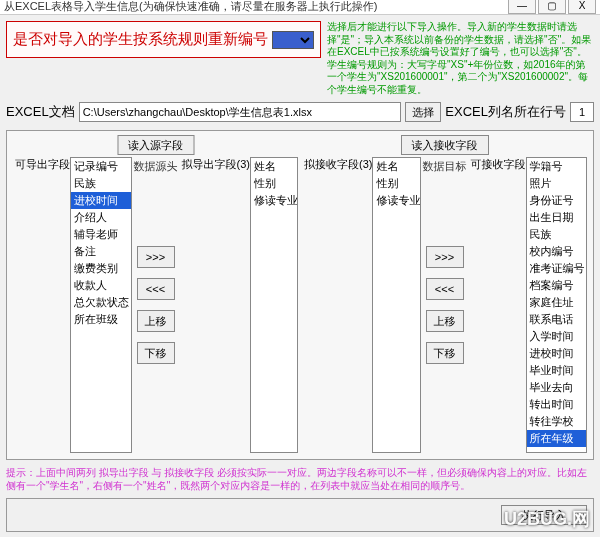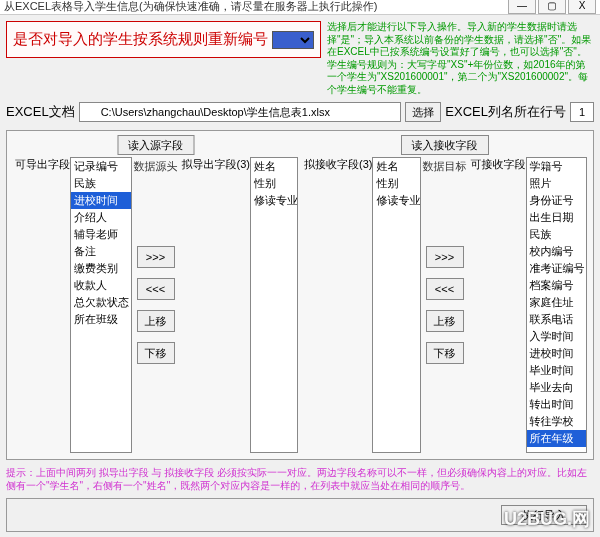--- a/index.html
+++ b/index.html
@@ -9,21 +9,21 @@
 .titlebar-btns{display:flex;gap:2px}
 .titlebar-btn{width:28px;height:18px;border:1px solid #aaa;background:#f5f5f5;display:flex;align-items:center;justify-content:center;font-size:10px}
 .content{padding:6px}
 .row1{display:flex;align-items:flex-start;gap:6px;margin-bottom:6px}
 .red-block{border:1px solid #c00;background:#fffafa;padding:8px 6px;display:flex;align-items:center;gap:4px}
 .red-text{color:#c00;font-size:15px}
 .combo{width:42px;height:18px;background:#3a5fcd;border:1px solid #555}
 .green-text{color:#090;font-size:10px;line-height:1.25;flex:1}
 .row2{display:flex;align-items:center;gap:4px;margin-bottom:8px}
 .lbl{font-size:13px}
-.path-input{flex:1;height:20px;border:1px solid #888;background:#fff;padding:0 21px;font-size:11px}
+.path-input{flex:1;height:20px;border:1px solid #888;background:#fff;padding:0 3px;font-size:11px}
 .btn{height:20px;padding:0 6px;border:1px solid #888;background:#efefef;font-size:11px;cursor:pointer}
 .num-input{width:24px;height:20px;border:1px solid #888;background:#fff;text-align:center}
 .main-panel{border:1px solid #999;background:#f7f7f7;padding:6px;height:330px;display:flex;gap:4px}
 .half{flex:1;display:flex;gap:4px;position:relative}
 .read-btn{position:absolute;top:-2px;left:50%;transform:translateX(-50%);height:20px;padding:0 10px;border:1px solid #888;background:#efefef;z-index:2}
 .group-label{position:absolute;top:22px;font-size:11px;color:#333}
 .col{flex:1;display:flex;margin-top:20px}
 .col-header{font-size:11px;margin-bottom:2px;padding-left:2px}
 .listbox{flex:1;border:1px solid #888;background:#fff;overflow:auto}
 .listbox div{padding:1px 3px;font-size:11px;white-space:nowrap}

